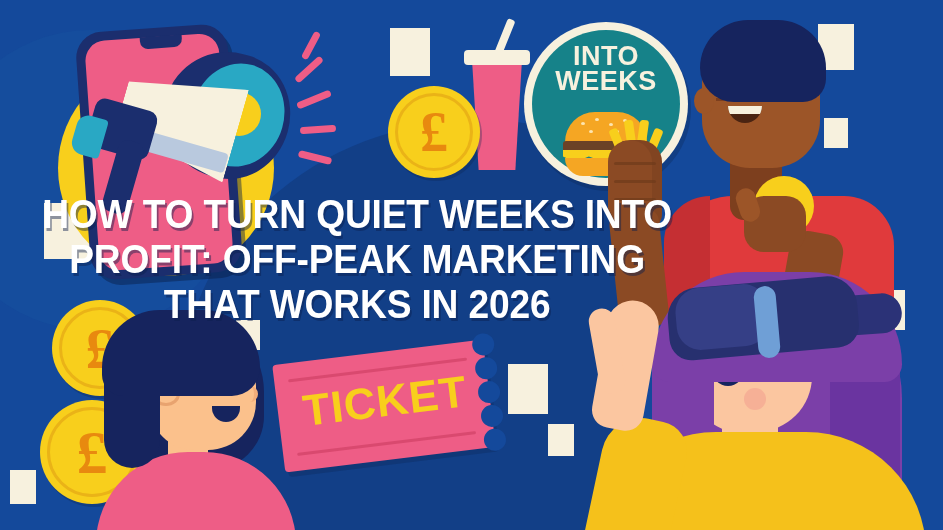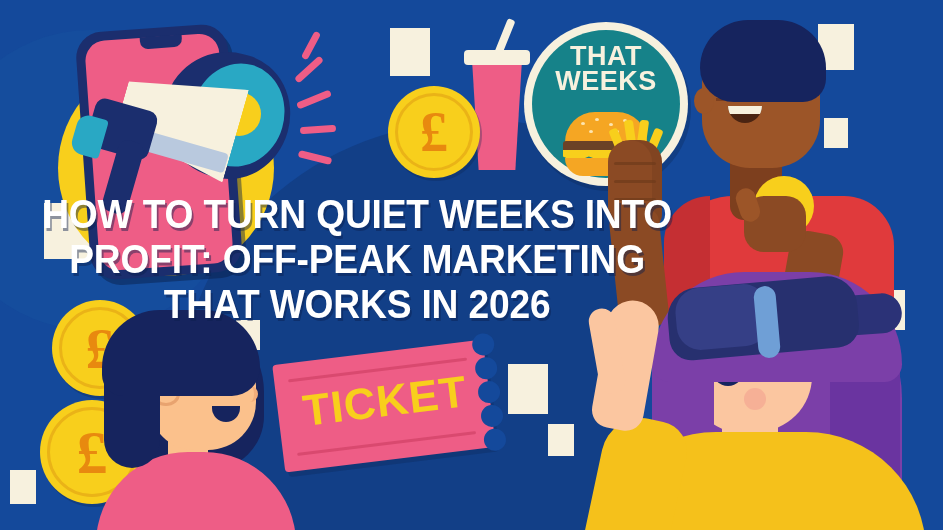--- a/index.html
+++ b/index.html
@@ -286,21 +286,21 @@
   <div class="lay" id="mega-cap"></div>
   <div class="lay" id="mega-handle"></div>
 
   <div class="lay" id="cup-straw"></div>
   <div class="lay" id="cup-body"></div>
   <div class="lay" id="cup-lid"></div>
 
   <div class="lay" id="badge-ring"></div>
   <div class="lay" id="badge-face"></div>
   <div class="lay" id="badge-text">
-    <div>THAT</div>
+    <div>INTO</div>
     <div>WEEKS</div>
   </div>
   <div class="lay" id="burger-top">
     <span class="seed" style="left:16px;top:10px;"></span>
     <span class="seed" style="left:30px;top:6px;"></span>
     <span class="seed" style="left:44px;top:11px;"></span>
     <span class="seed" style="left:58px;top:7px;"></span>
     <span class="seed" style="left:24px;top:18px;"></span>
     <span class="seed" style="left:50px;top:18px;"></span>
   </div>

